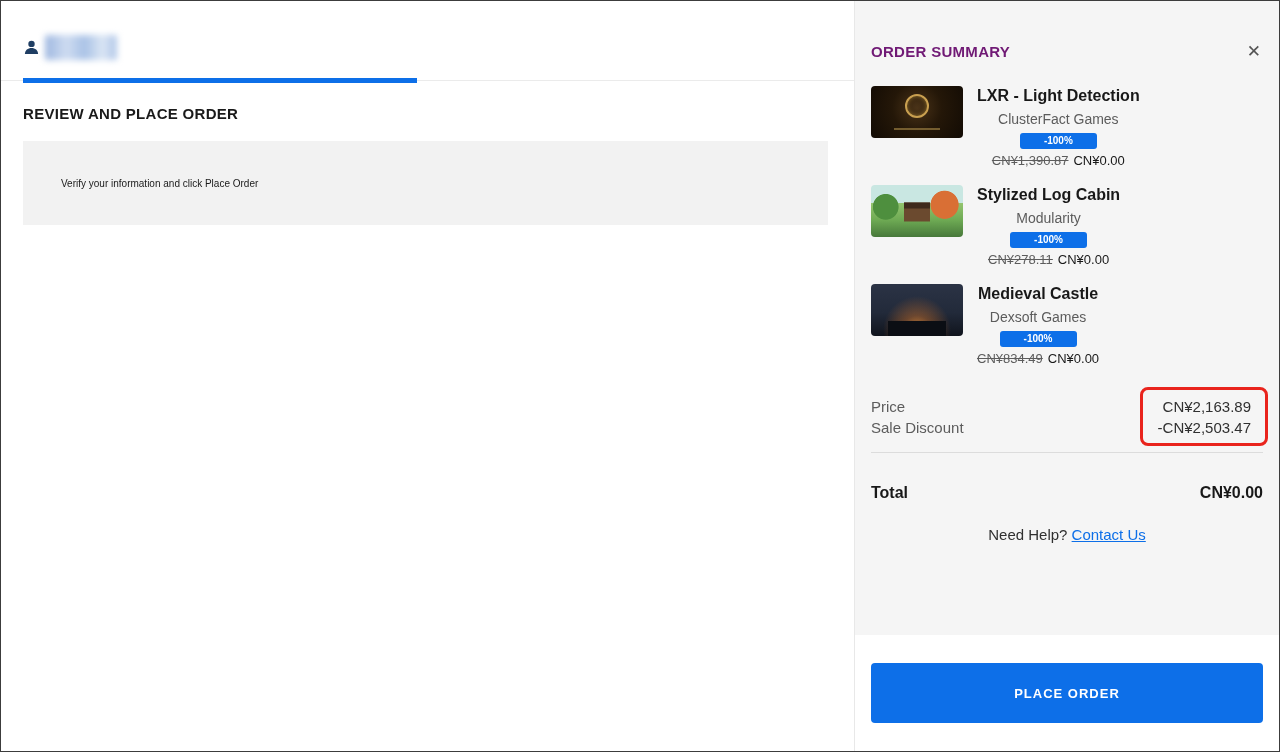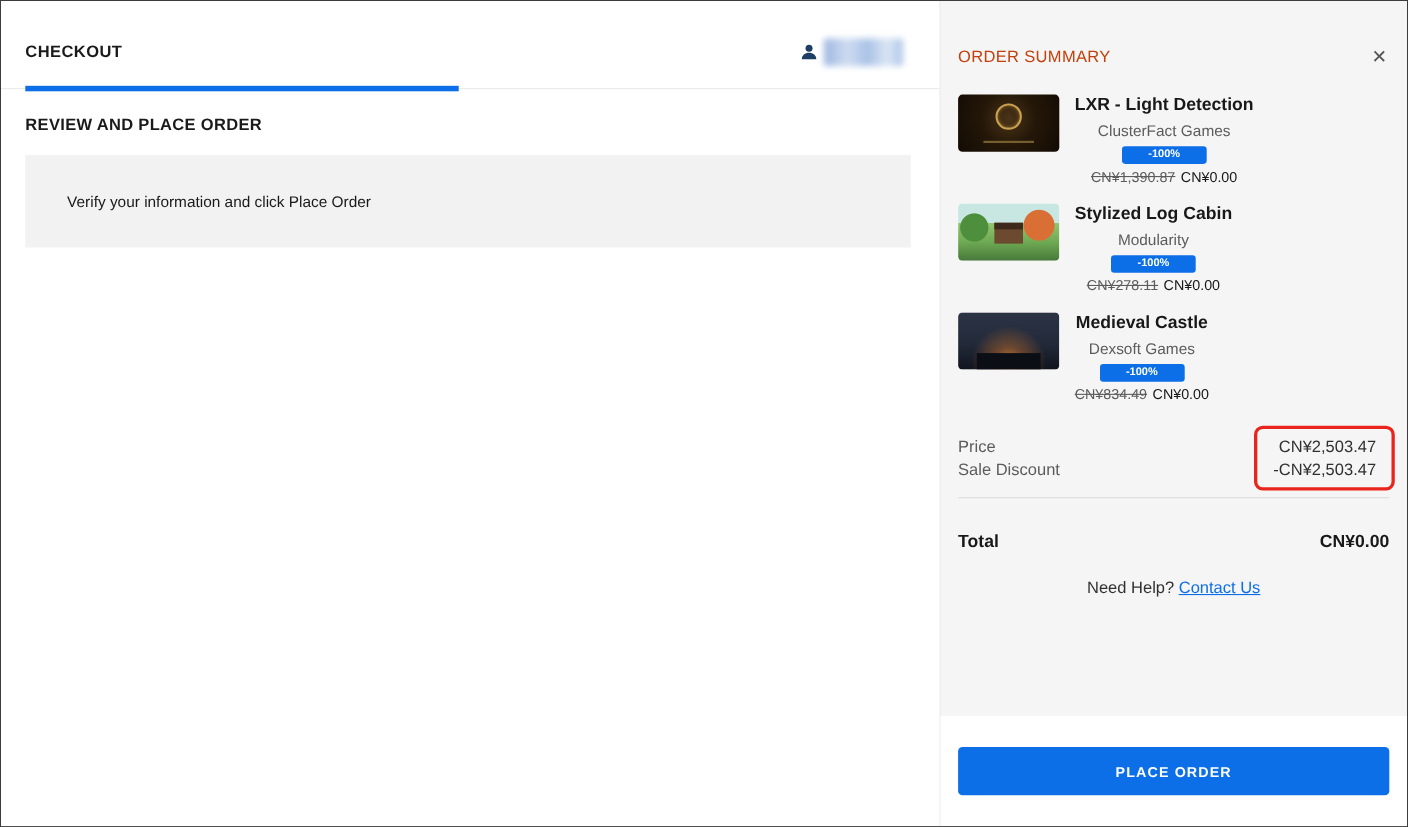--- a/index.html
+++ b/index.html
@@ -47,32 +47,32 @@
     margin:24px 22px 0;
     font-size:15px; font-weight:600; letter-spacing:.3px; color:#1a1a1a;
   }
 
   .notice-box {
     margin:19px 26px 0 22px;
     height:84px;
     background:#f2f2f2;
     display:flex; align-items:center;
     padding-left:38px;
-    font-size:14px; color:#1a1a1a;
+    font-size:10px; color:#1a1a1a;
   }
 
   
   .right-panel { flex:1; background:#f5f5f5; display:flex; flex-direction:column; border-left:1px solid #e8e8e8; }
   .summary-body { flex:1; padding:0 16px; position:relative; }
 
   .summary-header {
     display:flex; align-items:center; justify-content:space-between;
     padding:40px 0 24px;
   }
-  .summary-title { font-size:15px; font-weight:400; letter-spacing:.3px; color:#c2410c; }
+  .summary-title { font-size:15px; font-weight:700; letter-spacing:.3px; color:#701a75; }
   .close-btn {
     background:none; border:none; cursor:pointer;
     font-size:17px; color:#555; line-height:1; padding:2px;
   }
 
   .item { display:flex; gap:14px; margin-bottom:17px;text-align:center; }
   .thumb {
     flex:0 0 92px; width:92px; height:52px;
     border-radius:4px; position:relative; overflow:hidden;
   }
@@ -142,37 +142,34 @@
     display:flex; justify-content:space-between;
     margin-top:31px;
     font-size:16px; font-weight:700; color:#181818;
   }
 
   .help-line { text-align:center; margin-top:24px; font-size:15px; color:#303030; }
   .help-line a { color:var(--accent, #0d6fe8); text-decoration:underline; cursor:pointer; }
 
   .summary-footer { background:#fff; padding:28px 16px; }
   .place-order-btn {
-    display:block; width:100%; height:44px;
+    display:block; width:100%; height:60px;
     background:var(--accent, #0d6fe8);
     border:none; border-radius:4px; cursor:pointer;
     color:#fff; font-family:inherit;
     font-size:13px; font-weight:700; letter-spacing:1px;
   }
 </style>
 </head>
 <body>
 
 <div class="viewport">
 
   <main class="left-panel">
     <header class="checkout-header">
-      <div class="tab-checkout">
-        <span class="tab-label">CHECKOUT</span>
-      </div>
       <div class="user-chip">
         <span class="user-icon">
           <svg viewBox="0 0 16 16" aria-hidden="true">
             <circle cx="8" cy="4.6" r="3" fill="#1f3e63"></circle>
             <path d="M1.8 14c0-3.4 2.8-5.6 6.2-5.6s6.2 2.2 6.2 5.6z" fill="#1f3e63"></path>
           </svg>
         </span>
         <span class="username-redacted"></span>
       </div>
       <div class="tab-indicator"></div>
@@ -229,21 +226,21 @@
               <span class="orig-price">CN¥834.49</span><span class="cur-price">CN¥0.00</span>
             </div>
           </div>
         </div>
 
       </div>
 
       <div class="totals">
         <div class="trow">
           <span class="t-label">Price</span>
-          <span class="t-value">CN¥2,503.47</span>
+          <span class="t-value">CN¥2,163.89</span>
         </div>
         <div class="trow">
           <span class="t-label">Sale Discount</span>
           <span class="t-value">-CN¥2,503.47</span>
         </div>
         <div class="annotation-box"></div>
       </div>
 
       <div class="divider"></div>
 

